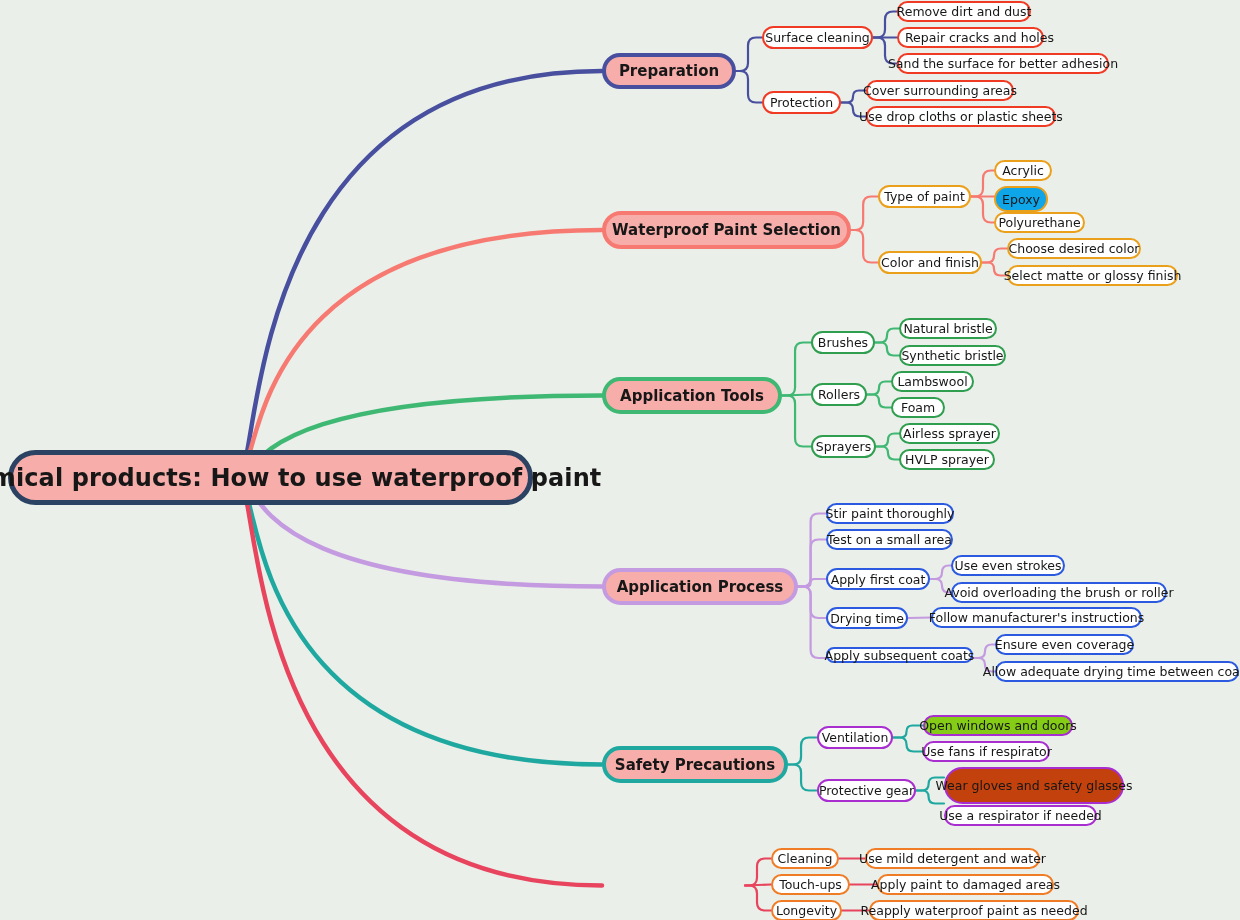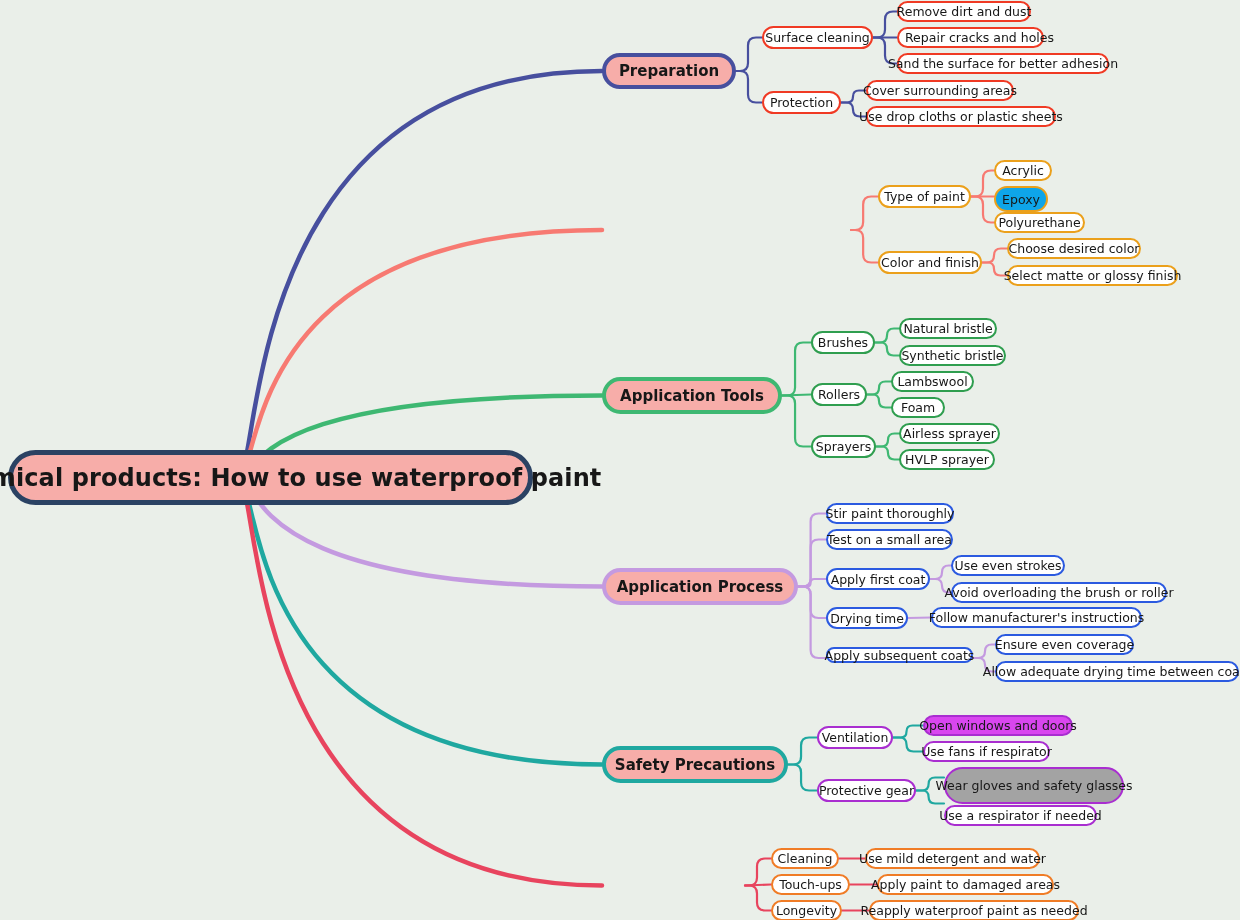--- a/index.html
+++ b/index.html
@@ -124,20 +124,21 @@
     </svg>
 <div class="node node-root" style="left: 8px; top: 450px; width: 525px; height: 55px; background: rgb(247, 173, 169); border-color: rgb(43, 66, 99); z-index: 2;">Chemical products: How to use waterproof paint</div>
     <div class="node node-l1" style="left: 602px; top: 53px; width: 134px; height: 36px; background: rgb(247, 173, 169); border-color: rgb(71, 79, 158); z-index: 2;">Preparation</div>
     <div class="node node-l2" style="left: 762px; top: 26px; width: 111px; height: 23px; background: rgb(255, 255, 255); border-color: rgb(240, 58, 36); z-index: 2;">Surface cleaning</div>
     <div class="node node-l3" style="left: 897px; top: 1px; width: 134px; height: 21px; background: rgb(255, 255, 255); border-color: rgb(240, 58, 36); z-index: 2;">Remove dirt and dust</div>
     <div class="node node-l3" style="left: 897px; top: 27px; width: 147px; height: 21px; background: rgb(255, 255, 255); border-color: rgb(240, 58, 36); z-index: 2; padding-left: 28px;">Repair cracks and holes</div>
     <div class="node node-l3" style="left: 897px; top: 53px; width: 212px; height: 21px; background: rgb(255, 255, 255); border-color: rgb(240, 58, 36); z-index: 2;">Sand the surface for better adhesion</div>
     <div class="node node-l2" style="left: 762px; top: 91px; width: 79px; height: 23px; background: rgb(255, 255, 255); border-color: rgb(240, 58, 36); z-index: 2;">Protection</div>
     <div class="node node-l3" style="left: 866px; top: 80px; width: 148px; height: 21px; background: rgb(255, 255, 255); border-color: rgb(240, 58, 36); z-index: 2;">Cover surrounding areas</div>
     <div class="node node-l3" style="left: 866px; top: 106px; width: 190px; height: 21px; background: rgb(255, 255, 255); border-color: rgb(240, 58, 36); z-index: 2;">Use drop cloths or plastic sheets</div>
+    <div class="node node-l1" style="left: 602px; top: 211px; width: 249px; height: 38px; background: rgb(247, 173, 169); border-color: rgb(247, 122, 114); z-index: 2;">Waterproof Paint Selection</div>
     <div class="node node-l2" style="left: 878px; top: 185px; width: 93px; height: 23px; background: rgb(255, 255, 255); border-color: rgb(235, 160, 27); z-index: 2;">Type of paint</div>
     <div class="node node-l3" style="left: 994px; top: 160px; width: 58px; height: 21px; background: rgb(255, 255, 255); border-color: rgb(235, 160, 27); z-index: 2;">Acrylic</div>
     <div class="node node-l3" style="left: 994px; top: 186px; width: 54px; height: 26px; background: #0ea5e9; border-color: rgb(235, 160, 27); z-index: 2;">Epoxy</div>
     <div class="node node-l3" style="left: 994px; top: 212px; width: 91px; height: 21px; background: rgb(255, 255, 255); border-color: rgb(235, 160, 27); z-index: 2;">Polyurethane</div>
     <div class="node node-l2" style="left: 878px; top: 251px; width: 104px; height: 23px; background: rgb(255, 255, 255); border-color: rgb(235, 160, 27); z-index: 2;">Color and finish</div>
     <div class="node node-l3" style="left: 1007px; top: 238px; width: 134px; height: 21px; background: rgb(255, 255, 255); border-color: rgb(235, 160, 27); z-index: 2;">Choose desired color</div>
     <div class="node node-l3" style="left: 1007px; top: 265px; width: 171px; height: 21px; background: rgb(255, 255, 255); border-color: rgb(235, 160, 27); z-index: 2;">Select matte or glossy finish</div>
     <div class="node node-l1" style="left: 602px; top: 377px; width: 180px; height: 37px; background: rgb(247, 173, 169); border-color: rgb(62, 184, 114); z-index: 2;">Application Tools</div>
     <div class="node node-l2" style="left: 811px; top: 331px; width: 64px; height: 23px; background: rgb(255, 255, 255); border-color: rgb(47, 158, 79); z-index: 2;">Brushes</div>
     <div class="node node-l3" style="left: 899px; top: 318px; width: 98px; height: 21px; background: rgb(255, 255, 255); border-color: rgb(47, 158, 79); z-index: 2;">Natural bristle</div>
@@ -154,24 +155,24 @@
     <div class="node node-l2" style="left: 826px; top: 568px; width: 104px; height: 22px; background: rgb(255, 255, 255); border-color: rgb(43, 90, 224); z-index: 2;">Apply first coat</div>
     <div class="node node-l3" style="left: 951px; top: 555px; width: 114px; height: 21px; background: rgb(255, 255, 255); border-color: rgb(43, 90, 224); z-index: 2;">Use even strokes</div>
     <div class="node node-l3" style="left: 951px; top: 582px; width: 216px; height: 21px; background: rgb(255, 255, 255); border-color: rgb(43, 90, 224); z-index: 2;">Avoid overloading the brush or roller</div>
     <div class="node node-l2" style="left: 826px; top: 607px; width: 82px; height: 22px; background: rgb(255, 255, 255); border-color: rgb(43, 90, 224); z-index: 2;">Drying time</div>
     <div class="node node-l3" style="left: 931px; top: 607px; width: 211px; height: 21px; background: rgb(255, 255, 255); border-color: rgb(43, 90, 224); z-index: 2;">Follow manufacturer's instructions</div>
     <div class="node node-l2" style="left: 826px; top: 647px; width: 147px; height: 16px; background: rgb(255, 255, 255); border-color: rgb(43, 90, 224); z-index: 2;">Apply subsequent coats</div>
     <div class="node node-l3" style="left: 995px; top: 634px; width: 139px; height: 21px; background: rgb(255, 255, 255); border-color: rgb(43, 90, 224); z-index: 2;">Ensure even coverage</div>
     <div class="node node-l3" style="left: 995px; top: 661px; width: 244px; height: 21px; background: rgb(255, 255, 255); border-color: rgb(43, 90, 224); z-index: 2;">Allow adequate drying time between coats</div>
     <div class="node node-l1" style="left: 602px; top: 746px; width: 186px; height: 37px; background: rgb(247, 173, 169); border-color: rgb(31, 168, 160); z-index: 2;">Safety Precautions</div>
     <div class="node node-l2" style="left: 817px; top: 726px; width: 76px; height: 23px; background: rgb(255, 255, 255); border-color: rgb(169, 46, 208); z-index: 2;">Ventilation</div>
-    <div class="node node-l3" style="left: 923px; top: 715px; width: 150px; height: 21px; background: #d946ef; border-color: rgb(169, 46, 208); z-index: 2; text-align: center;">Open windows and doors</div>
+    <div class="node node-l3" style="left: 923px; top: 715px; width: 150px; height: 21px; background: #84cc16; border-color: rgb(169, 46, 208); z-index: 2; text-align: center;">Open windows and doors</div>
     <div class="node node-l3" style="left: 923px; top: 741px; width: 127px; height: 21px; background: rgb(255, 255, 255); border-color: rgb(169, 46, 208); z-index: 2;">Use fans if respirator</div>
     <div class="node node-l2" style="left: 817px; top: 779px; width: 99px; height: 23px; background: rgb(255, 255, 255); border-color: rgb(169, 46, 208); z-index: 2;">Protective gear</div>
-    <div class="node node-l3" style="left: 944px; top: 767px; width: 180px; height: 37px; background: #a3a3a3; border-color: rgb(169, 46, 208); z-index: 2;">Wear gloves and safety glasses</div>
+    <div class="node node-l3" style="left: 944px; top: 767px; width: 180px; height: 37px; background: #c2410c; border-color: rgb(169, 46, 208); z-index: 2;">Wear gloves and safety glasses</div>
     <div class="node node-l3" style="left: 944px; top: 793px; width: 153px; height: 21px; background: rgb(255, 255, 255); border-color: rgb(169, 46, 208); z-index: 2; margin-top: 12px;">Use a respirator if needed</div>
     <div class="node node-l2" style="left: 771px; top: 848px; width: 68px; height: 21px; background: rgb(255, 255, 255); border-color: rgb(240, 124, 38); z-index: 2;">Cleaning</div>
     <div class="node node-l3" style="left: 865px; top: 848px; width: 175px; height: 21px; background: rgb(255, 255, 255); border-color: rgb(240, 124, 38); z-index: 2;">Use mild detergent and water</div>
     <div class="node node-l2" style="left: 771px; top: 874px; width: 79px; height: 21px; background: rgb(255, 255, 255); border-color: rgb(240, 124, 38); z-index: 2;">Touch-ups</div>
     <div class="node node-l3" style="left: 877px; top: 874px; width: 177px; height: 21px; background: rgb(255, 255, 255); border-color: rgb(240, 124, 38); z-index: 2;">Apply paint to damaged areas</div>
     <div class="node node-l2" style="left: 771px; top: 900px; width: 71px; height: 21px; background: rgb(255, 255, 255); border-color: rgb(240, 124, 38); z-index: 2;">Longevity</div>
     <div class="node node-l3" style="left: 869px; top: 900px; width: 210px; height: 21px; background: rgb(255, 255, 255); border-color: rgb(240, 124, 38); z-index: 2;">Reapply waterproof paint as needed</div>
   </div>
 
 </body></html>

